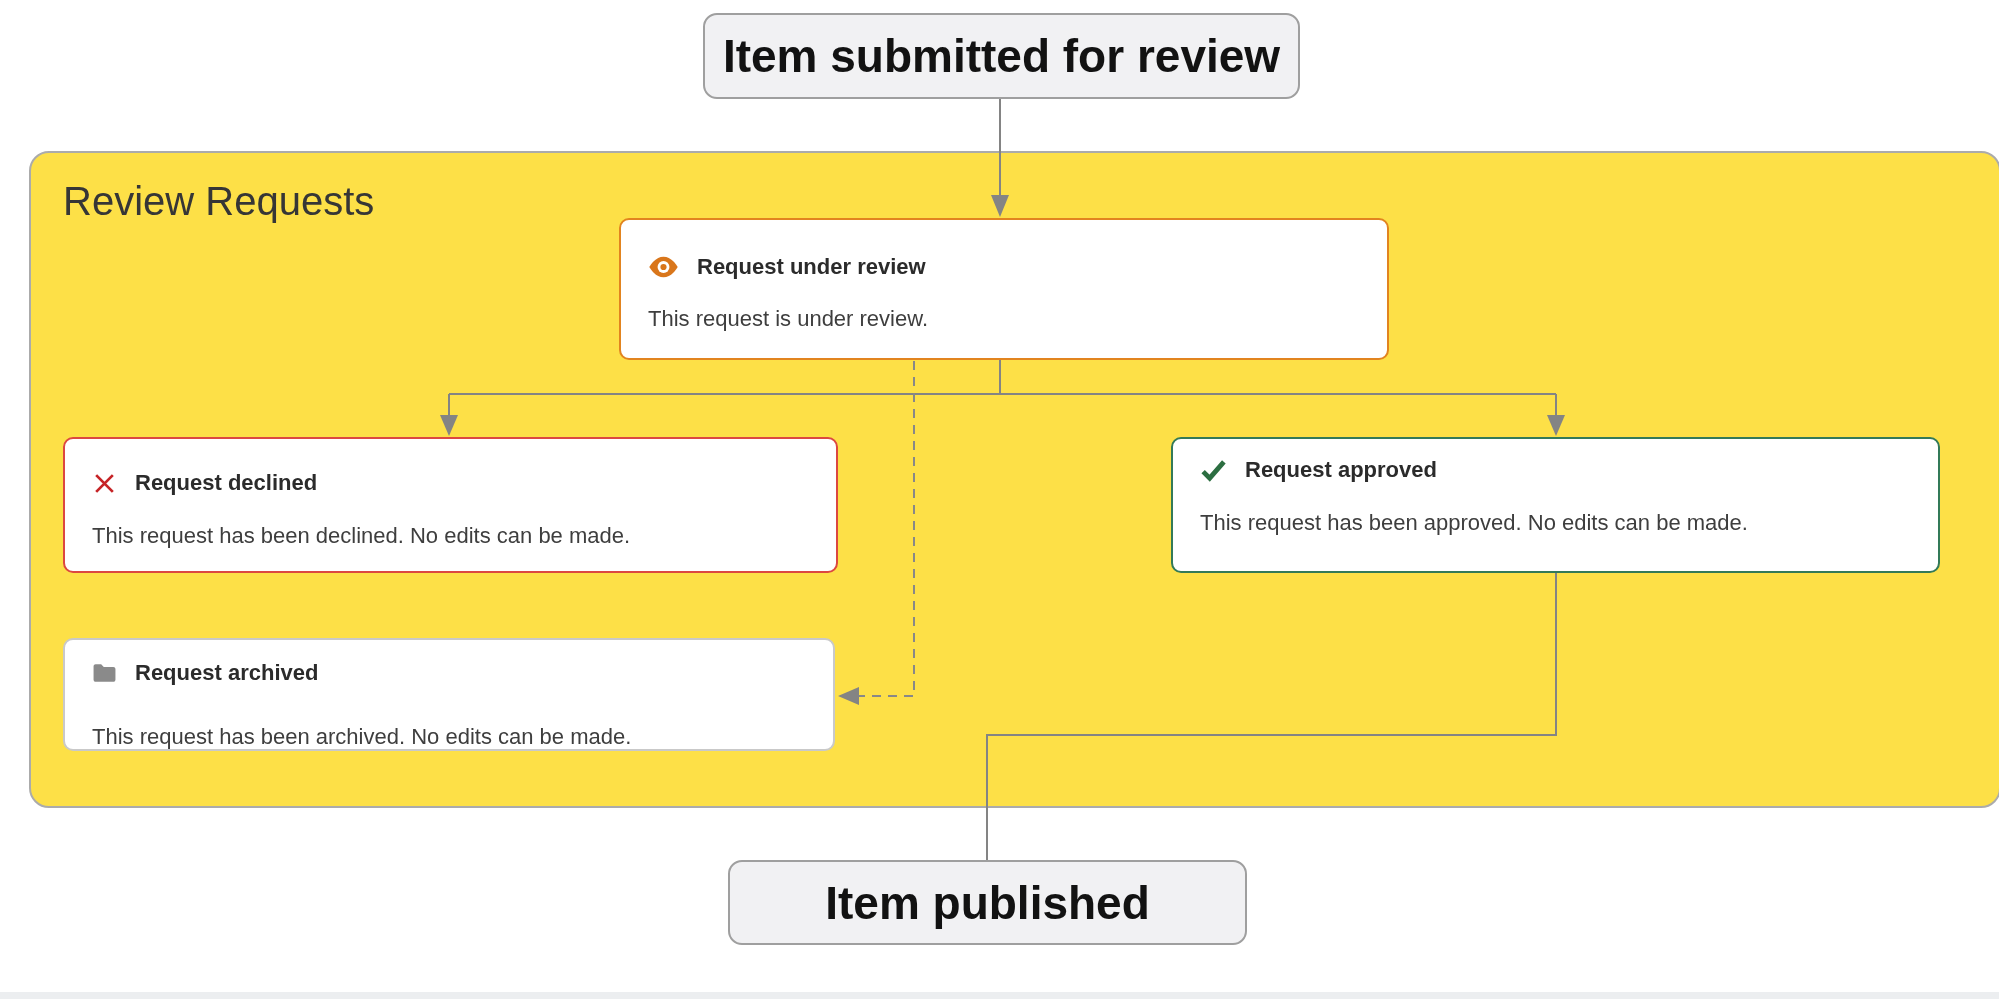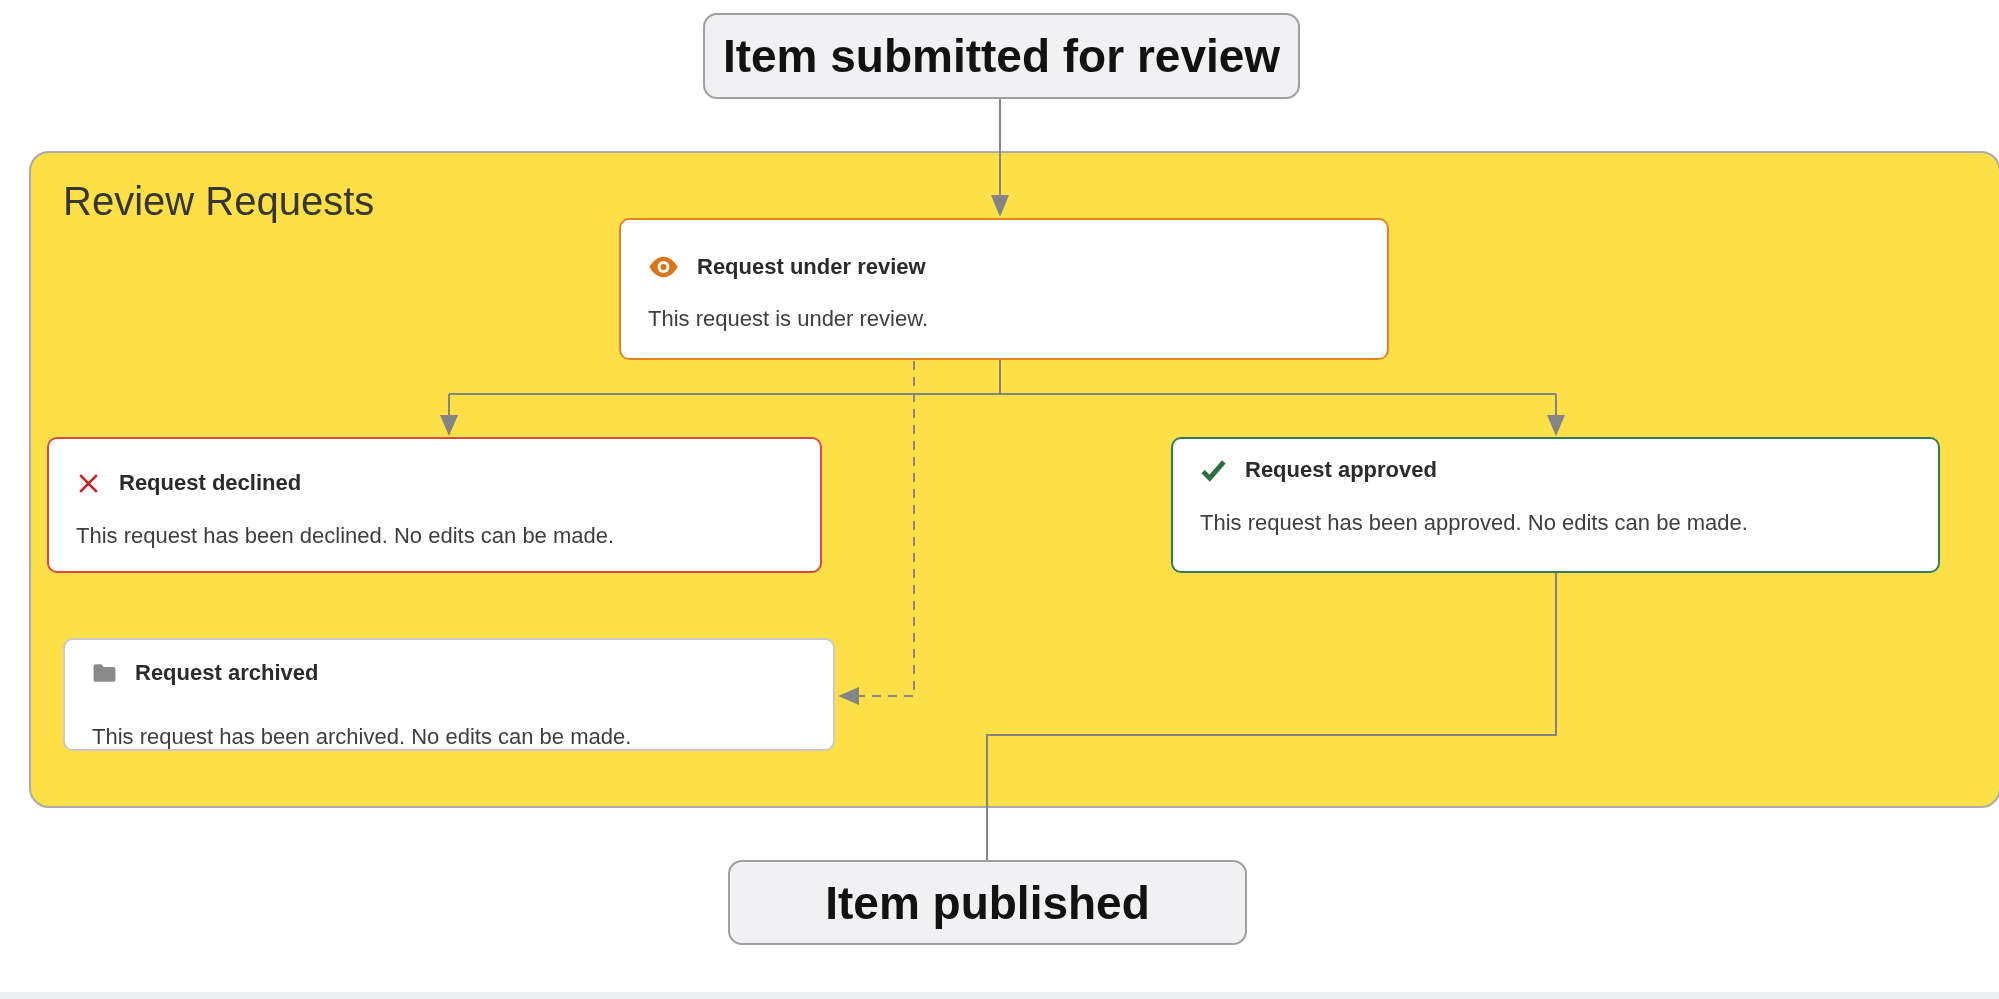--- a/index.html
+++ b/index.html
@@ -38,21 +38,21 @@
     font-size:40px;font-weight:300;color:#363636;
   }
   
   .card{
     position:absolute;z-index:3;
     background:#ffffff;border-radius:10px;
     box-sizing:border-box;
     padding-left:27px;
   }
   .card.under-review{left:619px;top:218px;width:770px;height:142px;border:2px solid #e2841f;padding-top:33px;}
-  .card.declined{left:47px;top:437px;width:775px;height:136px;border:2px solid #dc4840;padding-top:30px;}
+  .card.declined{left:63px;top:437px;width:775px;height:136px;border:2px solid #dc4840;padding-top:30px;}
   .card.approved{left:1171px;top:437px;width:769px;height:136px;border:2px solid #337a58;padding-top:17px;}
   .card.archived{left:63px;top:638px;width:772px;height:113px;border:2px solid #c9c9c9;padding-top:19px;}
   .card-title-row{display:flex;align-items:center;gap:18px;height:28px;}
   .card-title{font-size:22px;font-weight:bold;color:#2b2b2b;white-space:nowrap;}
   .card-body{font-size:22px;color:#3e3e3e;white-space:nowrap;}
   .under-review .card-body{margin-top:25px;}
   .declined .card-body,.approved .card-body{margin-top:26px;}
   .archived .card-body{margin-top:37px;}
   .icon{display:inline-flex;align-items:center;justify-content:center;}
   .bottom-strip{

